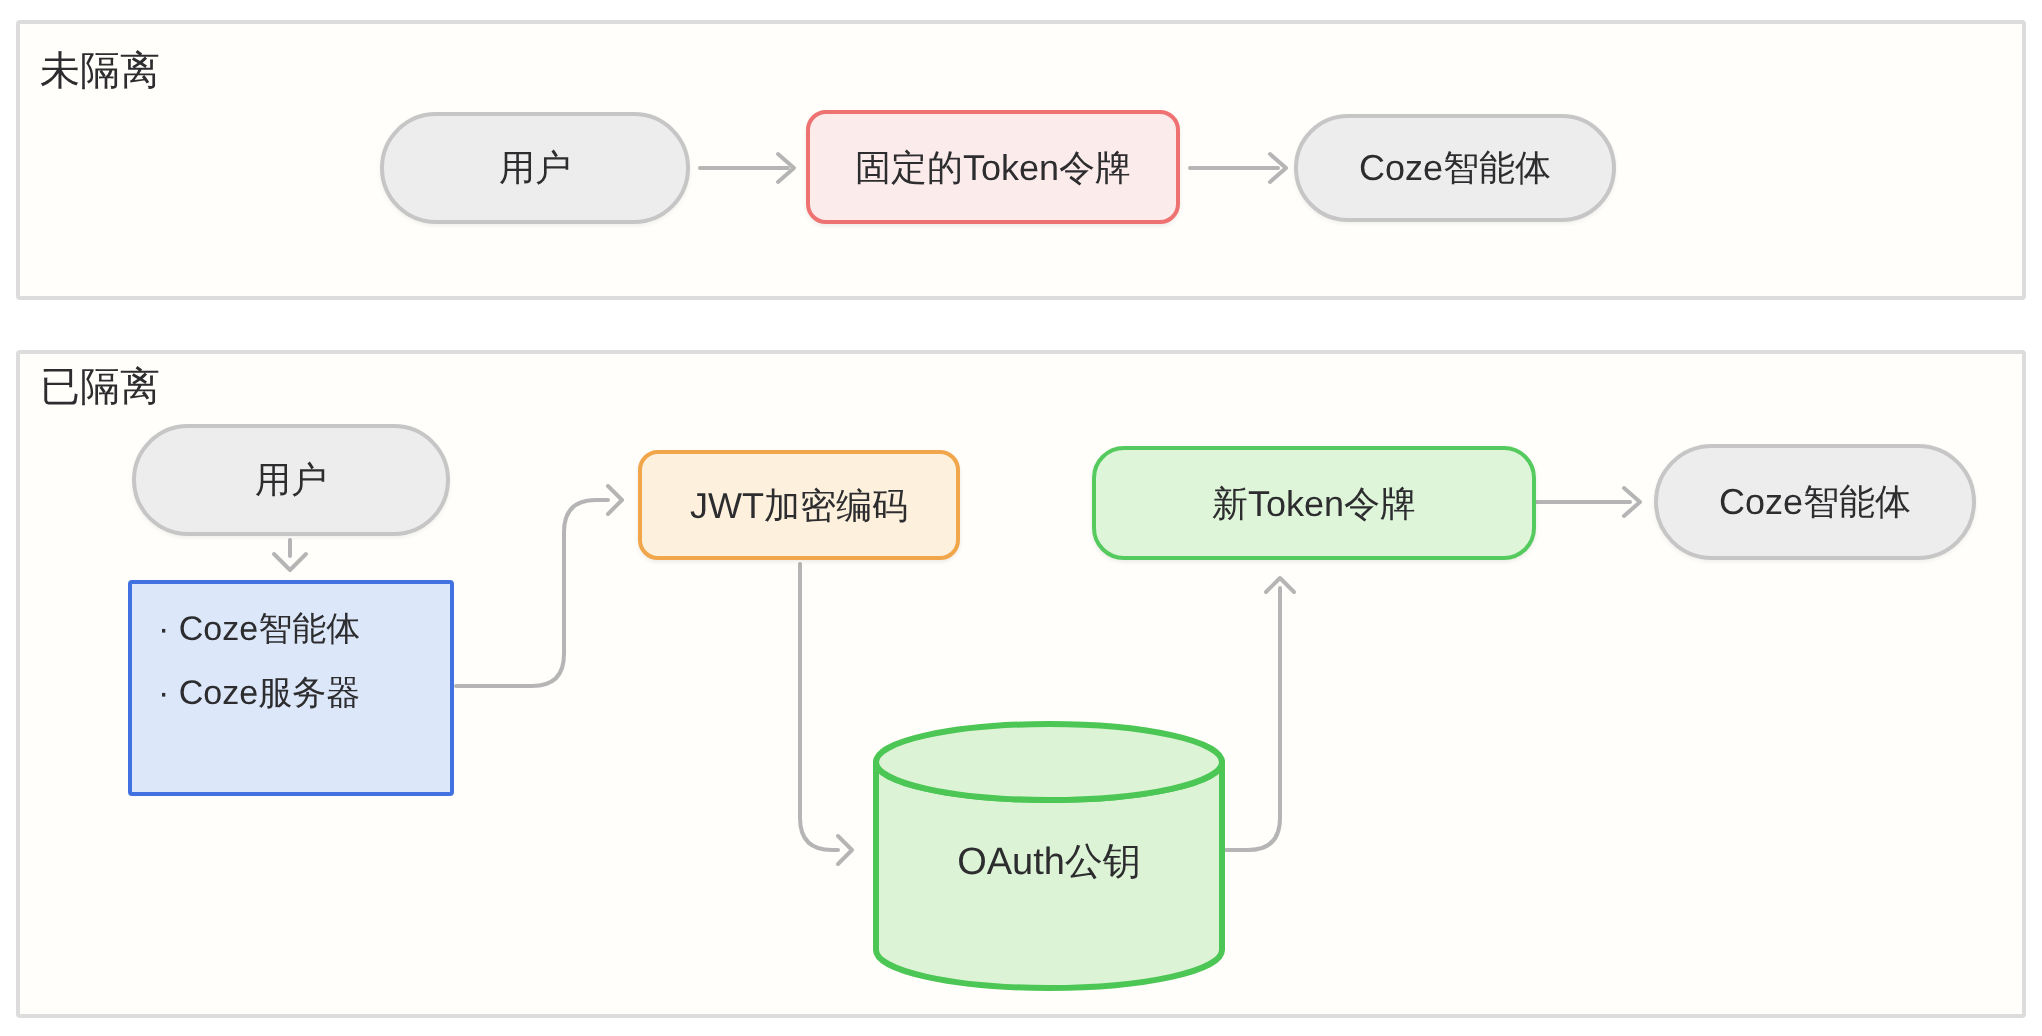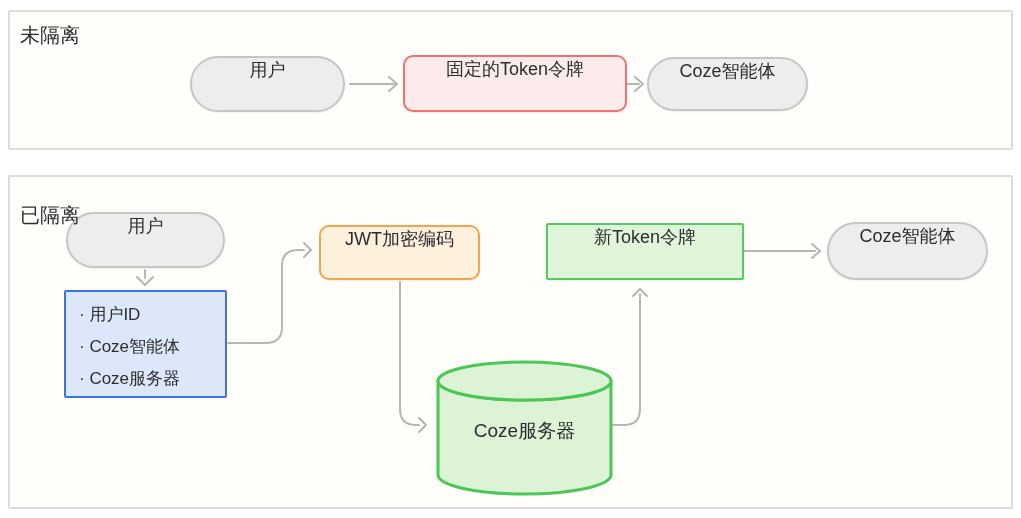--- a/index.html
+++ b/index.html
@@ -23,55 +23,56 @@
   }
   .section-1 { left: 8px; top: 10px; width: 1005px; height: 140px; }
   .section-2 { left: 8px; top: 175px; width: 1005px; height: 334px; }
   .section-label {
     position: absolute;
     font-size: 20px;
     color: #2d2d2f;
     z-index: 3;
   }
   .label-1 { left: 20px; top: 22px; }
-  .label-2 { left: 20px; top: 202px; font-family: Liberation Serif, serif; }
+  .label-2 { left: 20px; top: 180px; font-family: Liberation Serif, serif; }
 
   .node {
     position: absolute;
     display: flex;
+    align-items: center;
     justify-content: center;
     box-sizing: border-box;
     font-size: 18px;
     color: #2d2d2f;
     z-index: 2;
     white-space: nowrap;
   }
   .pill {
     background: #ededed;
     border: 2px solid #c6c6c6;
     box-shadow: 0 1px 2px rgba(0,0,0,0.06);
   }
   .pill-user-1    { left: 190px; top: 56px;  width: 155px; height: 56px; border-radius: 28px; }
   .pill-agent-1   { left: 647px; top: 57px;  width: 161px; height: 54px; border-radius: 27px; }
   .pill-user-2    { left: 66px;  top: 212px; width: 159px; height: 56px; border-radius: 28px; }
   .pill-agent-2   { left: 827px; top: 222px; width: 161px; height: 58px; border-radius: 29px; }
 
   .box-red {
-    left: 403px; top: 55px; width: 224px; height: 57px;
+    left: 403px; top: 55px; width: 187px; height: 57px;
     background: #fcebeb; border: 2.5px solid #ef7272; border-radius: 10px;
     box-shadow: 0 1px 2px rgba(0,0,0,0.08);
   }
   .box-orange {
     left: 319px; top: 225px; width: 161px; height: 55px;
     background: #fdf1dd; border: 2.5px solid #f2a64b; border-radius: 10px;
     box-shadow: 0 1px 2px rgba(0,0,0,0.08);
   }
   .box-green {
-    left: 546px; top: 223px; width: 198px; height: 57px;
-    background: #dff5da; border: 2.5px solid #55ca5e; border-radius: 2px;
+    left: 546px; top: 223px; width: 222px; height: 57px;
+    background: #dff5da; border: 2.5px solid #55ca5e; border-radius: 16px;
     box-shadow: 0 1px 2px rgba(0,0,0,0.08);
   }
   .box-blue {
     left: 64px; top: 290px; width: 163px; height: 108px;
     background: #dce7f9; border: 2px solid #4272e2; border-radius: 2px;
     display: block;
     padding: 7px 0 0 13px;
     font-size: 17px;
     line-height: 32px;
   }
@@ -154,28 +155,27 @@
     <span>固定的Token令牌</span>
   </div>
   <div class="node pill pill-agent-1">
     <span>Coze智能体</span>
   </div>
 
   <div class="node pill pill-user-2">
     <span>用户</span>
   </div>
   <div class="node box-blue">
-    <div class="cred-line">· 用户ID</div>
     <div class="cred-line">· Coze智能体</div>
     <div class="cred-line">· Coze服务器</div>
   </div>
   <div class="node box-orange">
     <span>JWT加密编码</span>
   </div>
   <div class="node box-green">
     <span>新Token令牌</span>
   </div>
   <div class="node pill pill-agent-2">
     <span>Coze智能体</span>
   </div>
-  <div class="cyl-label">Coze服务器</div>
+  <div class="cyl-label">OAuth公钥</div>
 
 </div>
 
 </body></html>

